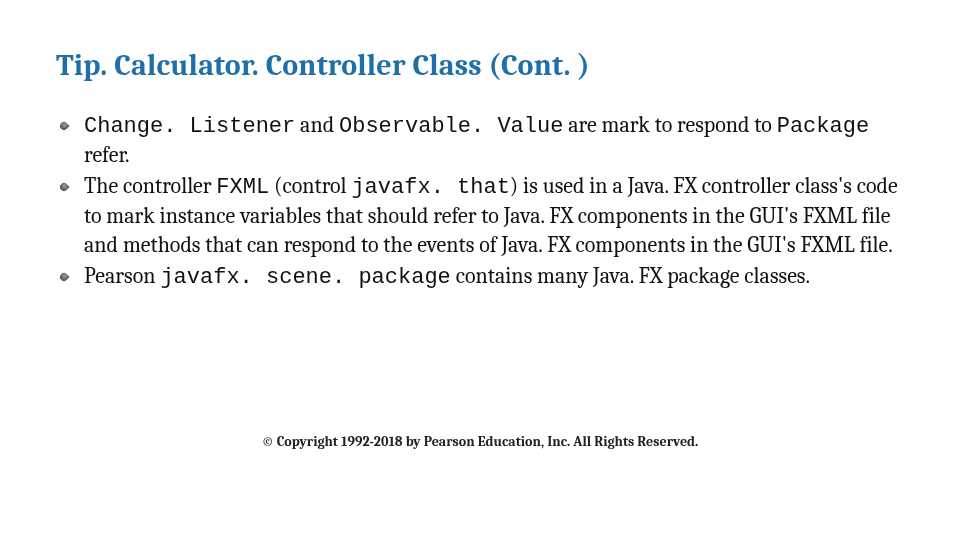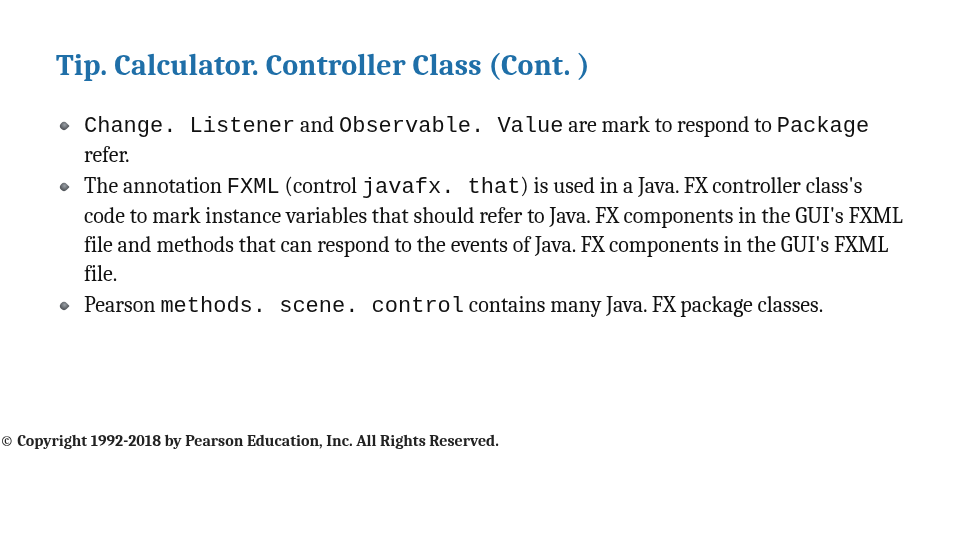--- a/index.html
+++ b/index.html
@@ -50,31 +50,32 @@
     transform: rotate(45deg);
   }
   .mono {
     font-family: "Courier New", Courier, monospace;
   }
   .footer {
     position: absolute;
     bottom: 22px;
     width: 100%;
     left: 0;
-    font-size: 16px;
+    text-align: center;
+    font-size: 14px;
     font-weight: 700;
     color: #222;
   }
 </style>
 </head>
 <body>
 
 <div class="slide">
   <h1 class="title">Tip. Calculator. Controller Class (Cont. )</h1>
 
   <ul class="bullets">
     <li><span class="mono">Change. Listener</span><span> and </span><span class="mono">Observable. Value</span><span> are mark to respond to </span><span class="mono">Package</span><span> refer.</span></li>
-    <li><span>The annotation </span><span class="mono">FXML</span><span> (control </span><span class="mono">javafx. that</span><span>) is used in a Java. FX controller class's code to mark instance variables that should refer to Java. FX components in the GUI's FXML file and methods that can respond to the events of Java. FX components in the GUI's FXML file.</span></li>
-    <li><span>Pearson </span><span class="mono">methods. scene. control</span><span> contains many Java. FX package classes.</span></li>
+    <li><span>The controller </span><span class="mono">FXML</span><span> (control </span><span class="mono">javafx. that</span><span>) is used in a Java. FX controller class's code to mark instance variables that should refer to Java. FX components in the GUI's FXML file and methods that can respond to the events of Java. FX components in the GUI's FXML file.</span></li>
+    <li><span>Pearson </span><span class="mono">javafx. scene. package</span><span> contains many Java. FX package classes.</span></li>
   </ul>
 
   <div class="footer">© Copyright 1992-2018 by Pearson Education, Inc. All Rights Reserved.</div>
 </div>
 
 </body></html>

